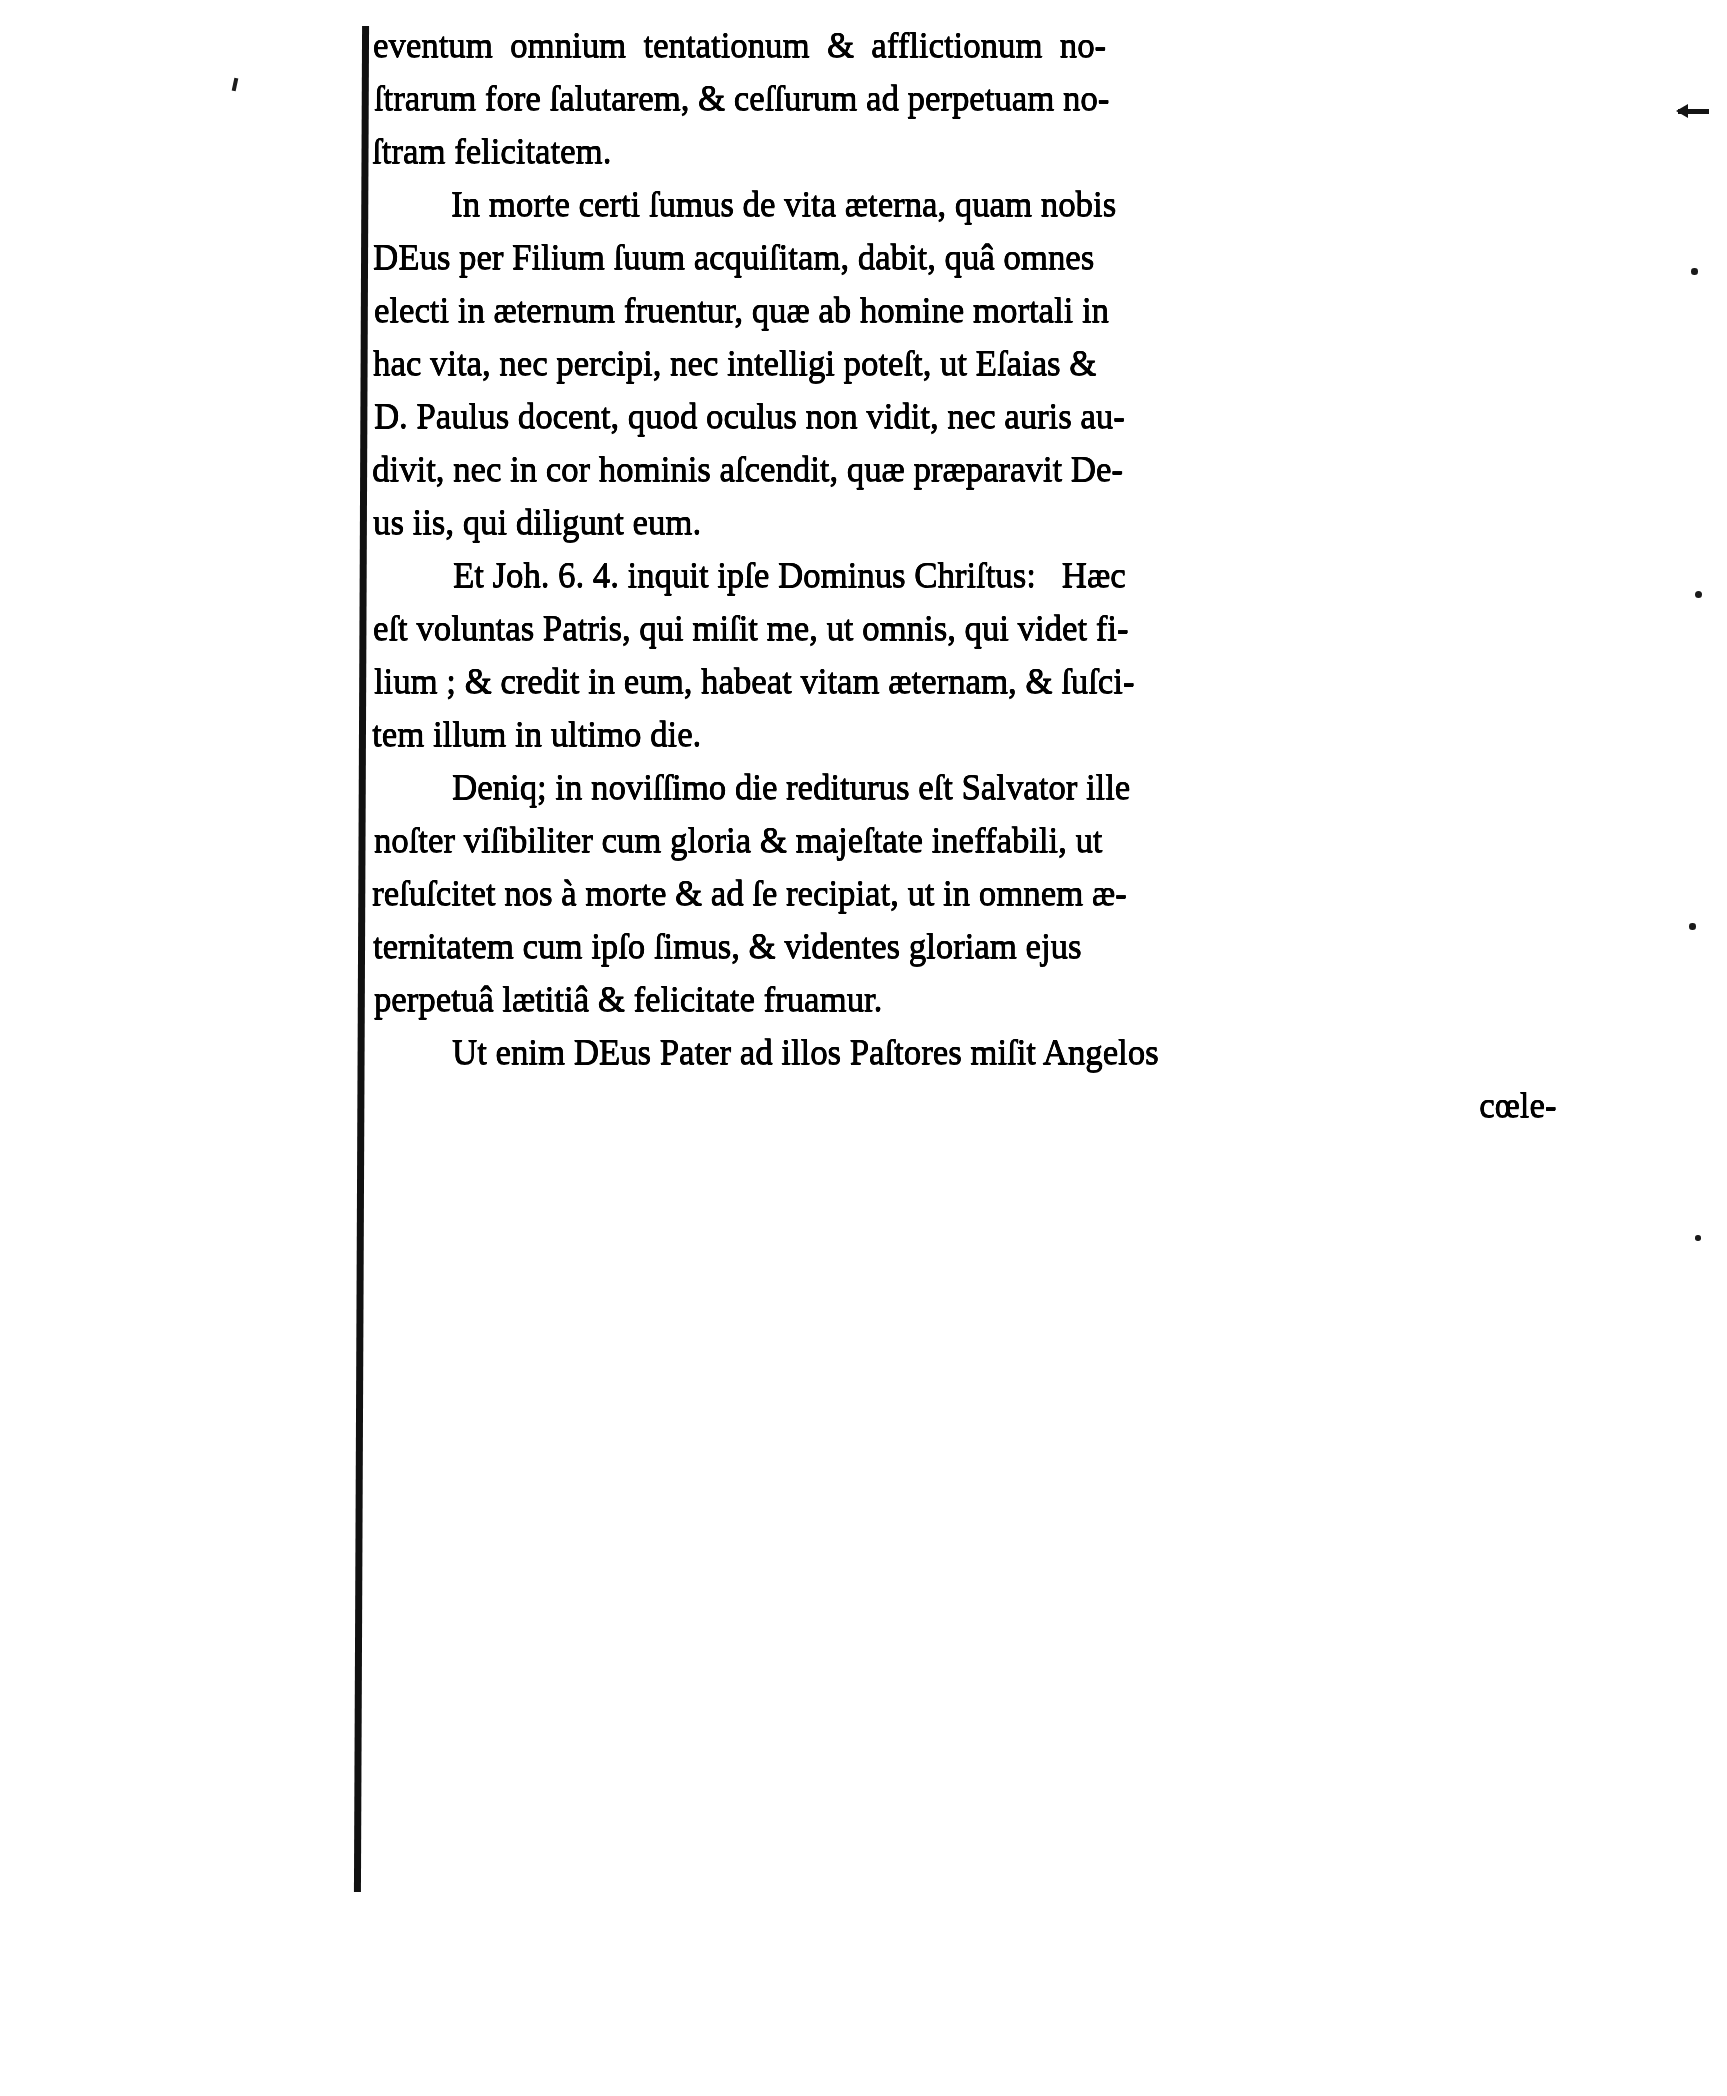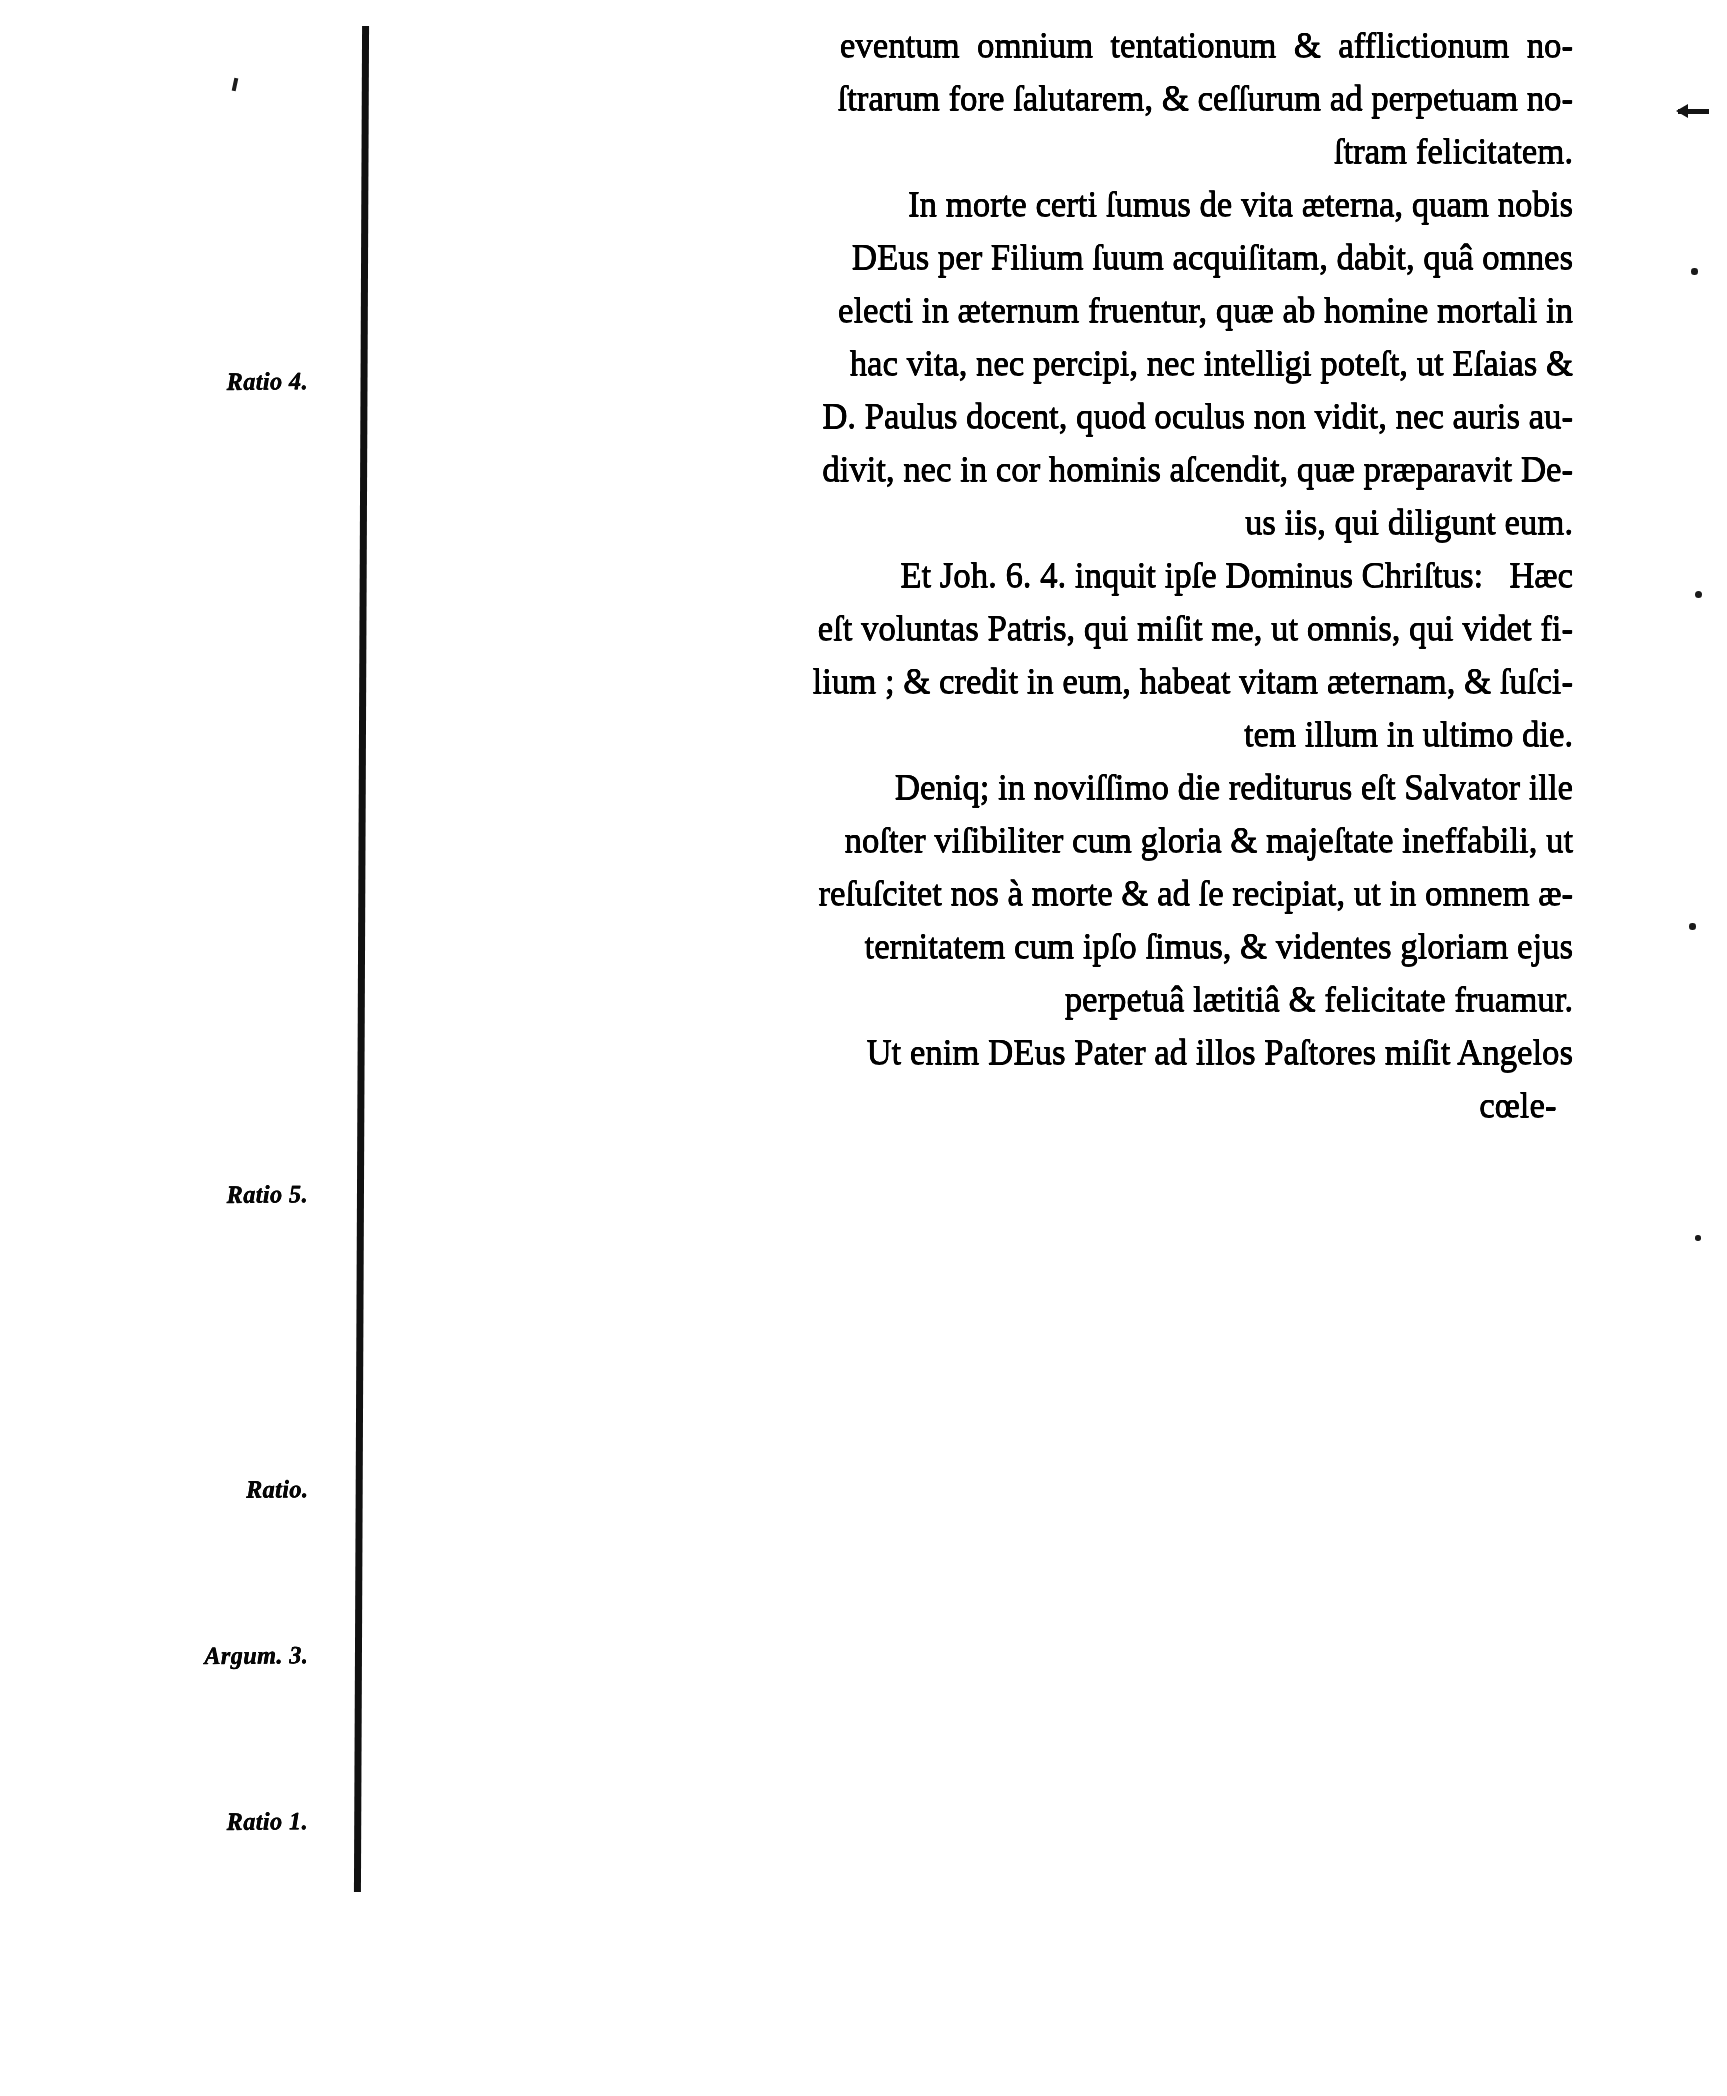--- a/index.html
+++ b/index.html
@@ -59,21 +59,20 @@
 
   
   #text-block {
     position: absolute;
     left: 373px;
     top: 20px;
     width: 1200px;
   }
   .para {
     margin: 0 0 0 0;
-    text-align: right;
   }
   .line {
     display: block;
     white-space: pre;
     font-size: 35px;
     line-height: 53px;
     letter-spacing: -0.1px;
     word-spacing: 0px;
     color: #000000;
     text-shadow: 0.3px 0 0 #000000, -0.2px 0 0 #000000, 0 0.2px 0 #000000;
@@ -128,27 +127,20 @@
 </style>
 </head>
 <body>
 
 <div id="page">
 
   <div id="column-rule"></div>
   <div id="top-tick"></div>
   <div id="mark-arrow"></div>
 
-  <div id="margin-column">
-      <div class="margin-note" style="top: 367px;">Ratio 4.</div>
-      <div class="margin-note" style="top: 1180px;">Ratio 5.</div>
-      <div class="margin-note" style="top: 1475px;">Ratio.</div>
-      <div class="margin-note" style="top: 1641px;">Argum. 3.</div>
-      <div class="margin-note" style="top: 1807px;">Ratio 1.</div>
-    </div>
 
   <div id="text-block">
       <div class="para">
         <span class="line j1">eventum  omnium  tentationum  &amp;  afflictionum  no-</span>
         <span class="line j2">ſtrarum fore ſalutarem, &amp; ceſſurum ad perpetuam no-</span>
         <span class="line j3">ſtram felicitatem.</span>
       </div>
       <div class="para">
         <span class="line j3 indent">In morte certi ſumus de vita æterna, quam nobis</span>
         <span class="line j1">DEus per Filium ſuum acquiſitam, dabit, quâ omnes</span>

